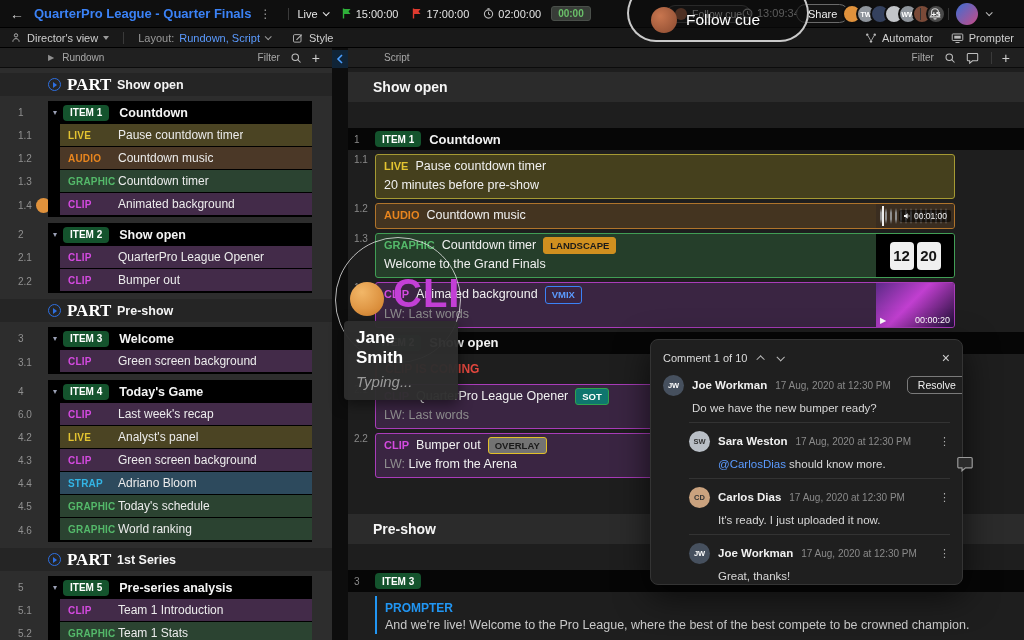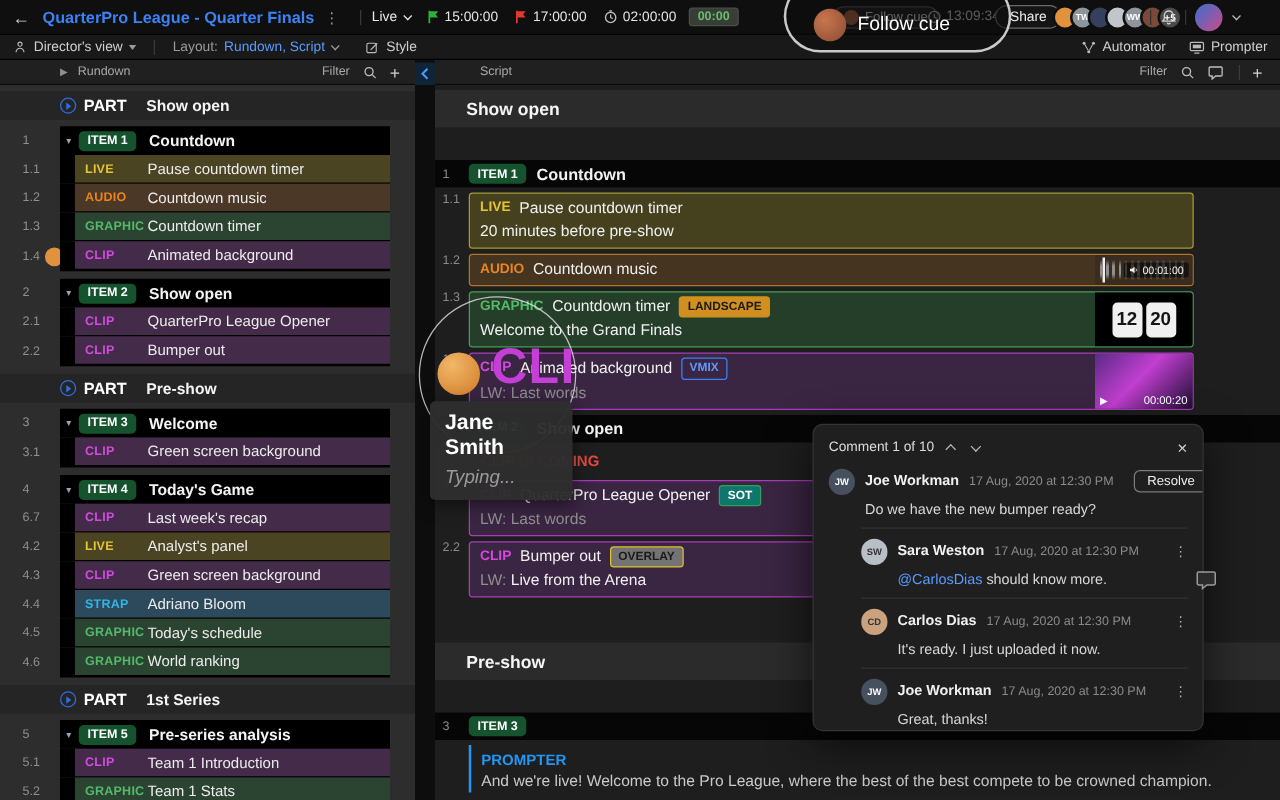--- a/index.html
+++ b/index.html
@@ -68,21 +68,21 @@
   .pcaret{color:#8f8f8f;font-size:8px;margin-right:8px;}
 
   
   .rows{flex:1;overflow:hidden;padding-top:0;}
   .lrow{display:flex;align-items:stretch;}
   .lnum{width:48px;padding-left:18px;font-size:10px;color:#909090;display:flex;align-items:center;gap:4px;flex:none;}
   .lrow.part{background:#252525;height:23px;margin:5px 0;}
   .part-body{flex:1;display:flex;align-items:center;}
   .part-play{width:13px;height:13px;border:1.5px solid #2e6fe0;border-radius:50%;display:flex;align-items:center;justify-content:center;flex:none;}
   .part-play i{display:block;width:0;height:0;border-top:3px solid transparent;border-bottom:3px solid transparent;border-left:4.5px solid #2e6fe0;margin-left:1px;}
-  .part-label{font-size:13px;font-weight:700;color:#fff;width:44px;margin-left:6px;}
+  .part-label{font-size:17px;font-weight:700;color:#fff;width:44px;margin-left:6px;font-family:Liberation Serif, serif;}
   .part-title{font-size:12.5px;font-weight:600;color:#f4f4f4;margin-left:6px;}
   .lrow.item{height:23px;}
   .irow{flex:1;background:#000;margin-right:20px;display:flex;align-items:center;}
   .icaret{color:#9aa0b5;font-size:8px;margin:0 6px 0 5px;}
   .pill{background:#14532d;color:#fff;font-size:10px;font-weight:700;border-radius:4px;padding:1.5px 7px;line-height:1.3;}
   .ititle{font-size:12.5px;font-weight:600;color:#f4f4f4;margin-left:10px;white-space:nowrap;}
   .lrow.cuew{min-height:23px;}
   .cwrap{flex:1;background:#000;margin-right:20px;padding:0 0 1px 12px;}
   .lrow.block-end{margin-bottom:6px;}
   .lrow.block-end .cwrap{padding-bottom:2px;}
@@ -423,21 +423,21 @@
           <div class="lrow item">
             <span class="lnum">4</span>
             <div class="irow">
               <span class="icaret">▾</span>
               <span class="pill">ITEM 4</span>
               <span class="ititle">Today's Game</span>
             </div>
           </div>
           <div class="lrow cuew">
             <span class="lnum">
-              <span>6.7</span>
+              <span>6.0</span>
             </span>
             <div class="cwrap">
               <div class="lcue" style="background: rgb(67, 43, 73);">
                 <span class="ltype" style="color: rgb(212, 74, 224);">CLIP</span>
                 <span class="ltitle">Last week's recap</span>
               </div>
             </div>
           </div>
           <div class="lrow cuew">
             <span class="lnum">

